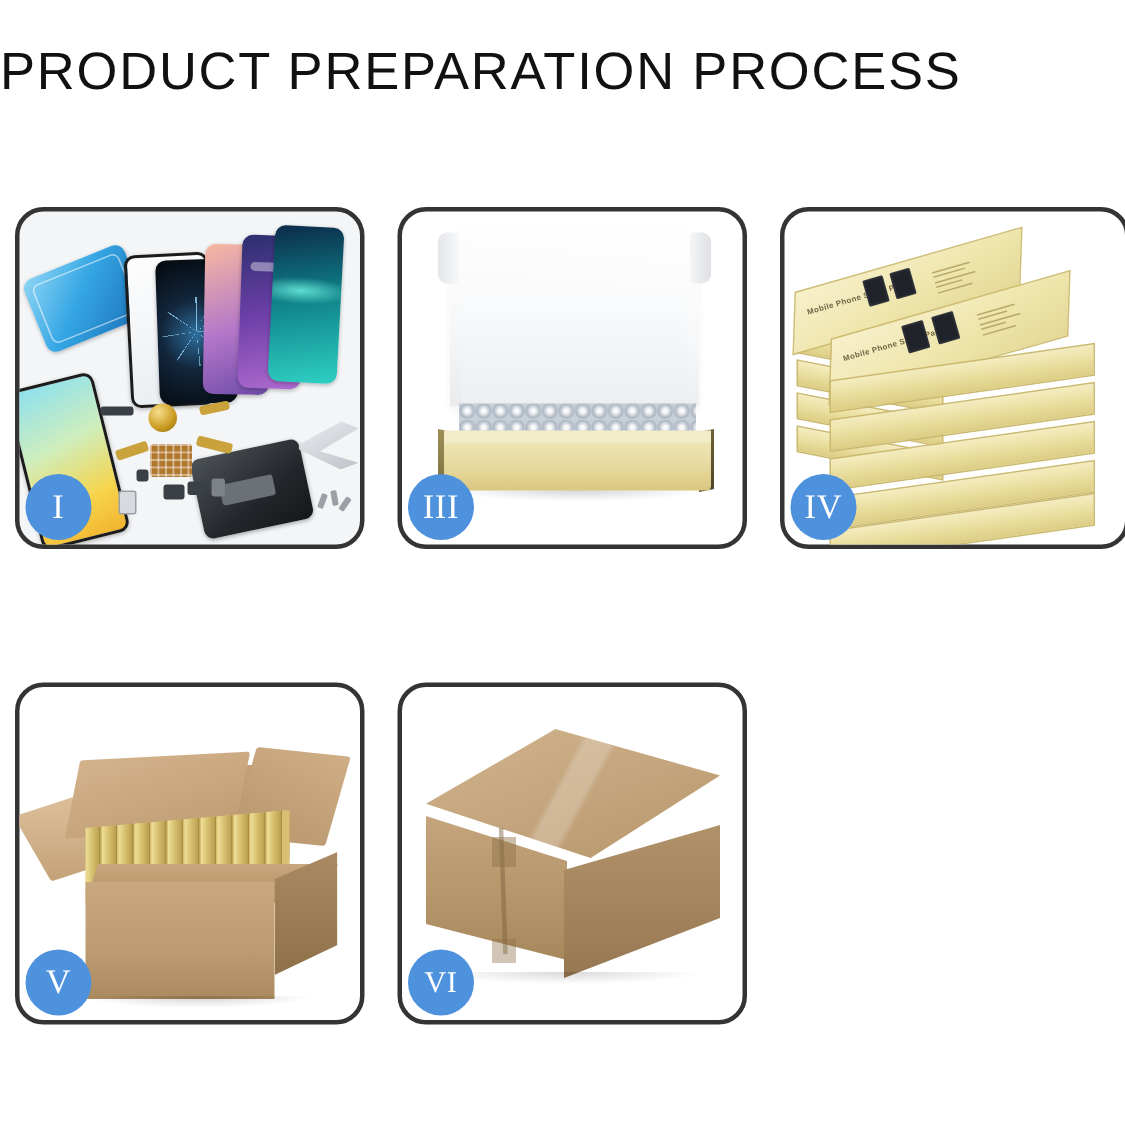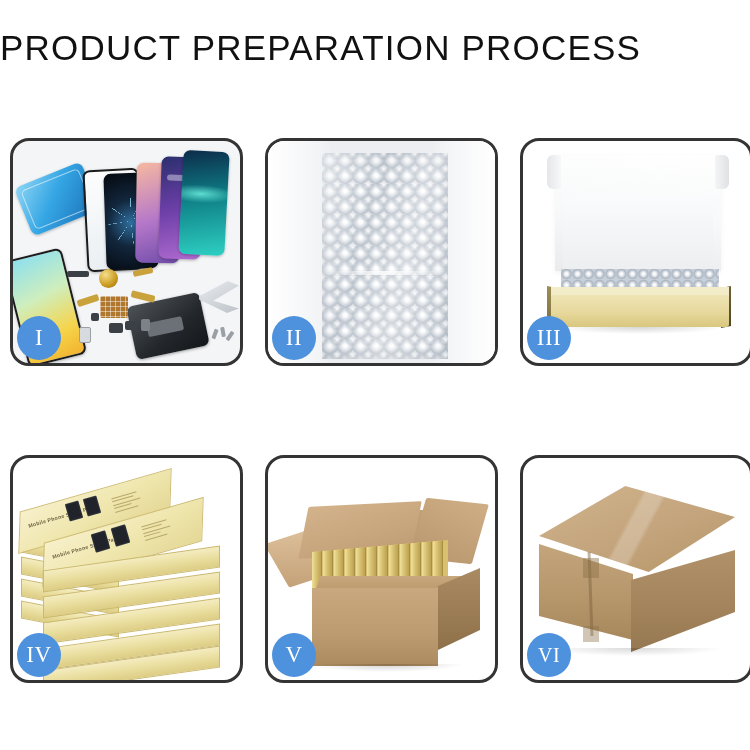--- a/index.html
+++ b/index.html
@@ -408,30 +408,20 @@
         <div class="tweez"></div>
         <div class="screws">
             <i></i>
             <i></i>
             <i></i>
           </div>
       </div>
       <div class="badge">I</div>
     </div>
 
-    <div class="panel p2">
-      <div class="stage">
-        <div class="bw-bg"></div>
-        <div class="bw"></div>
-        <div class="bw2"></div>
-        <div class="bw-sheen"></div>
-        <div class="bw-seam"></div>
-      </div>
-      <div class="badge">II</div>
-    </div>
 
     <div class="panel p3">
       <div class="stage">
         <div class="b3-lid"></div>
         <div class="b3-foam"></div>
         <div class="b3-bub"></div>
         <div class="b3-lcap"></div>
         <div class="b3-rcap"></div>
         <div class="b3-front"></div>
         <div class="b3-shadow"></div>

